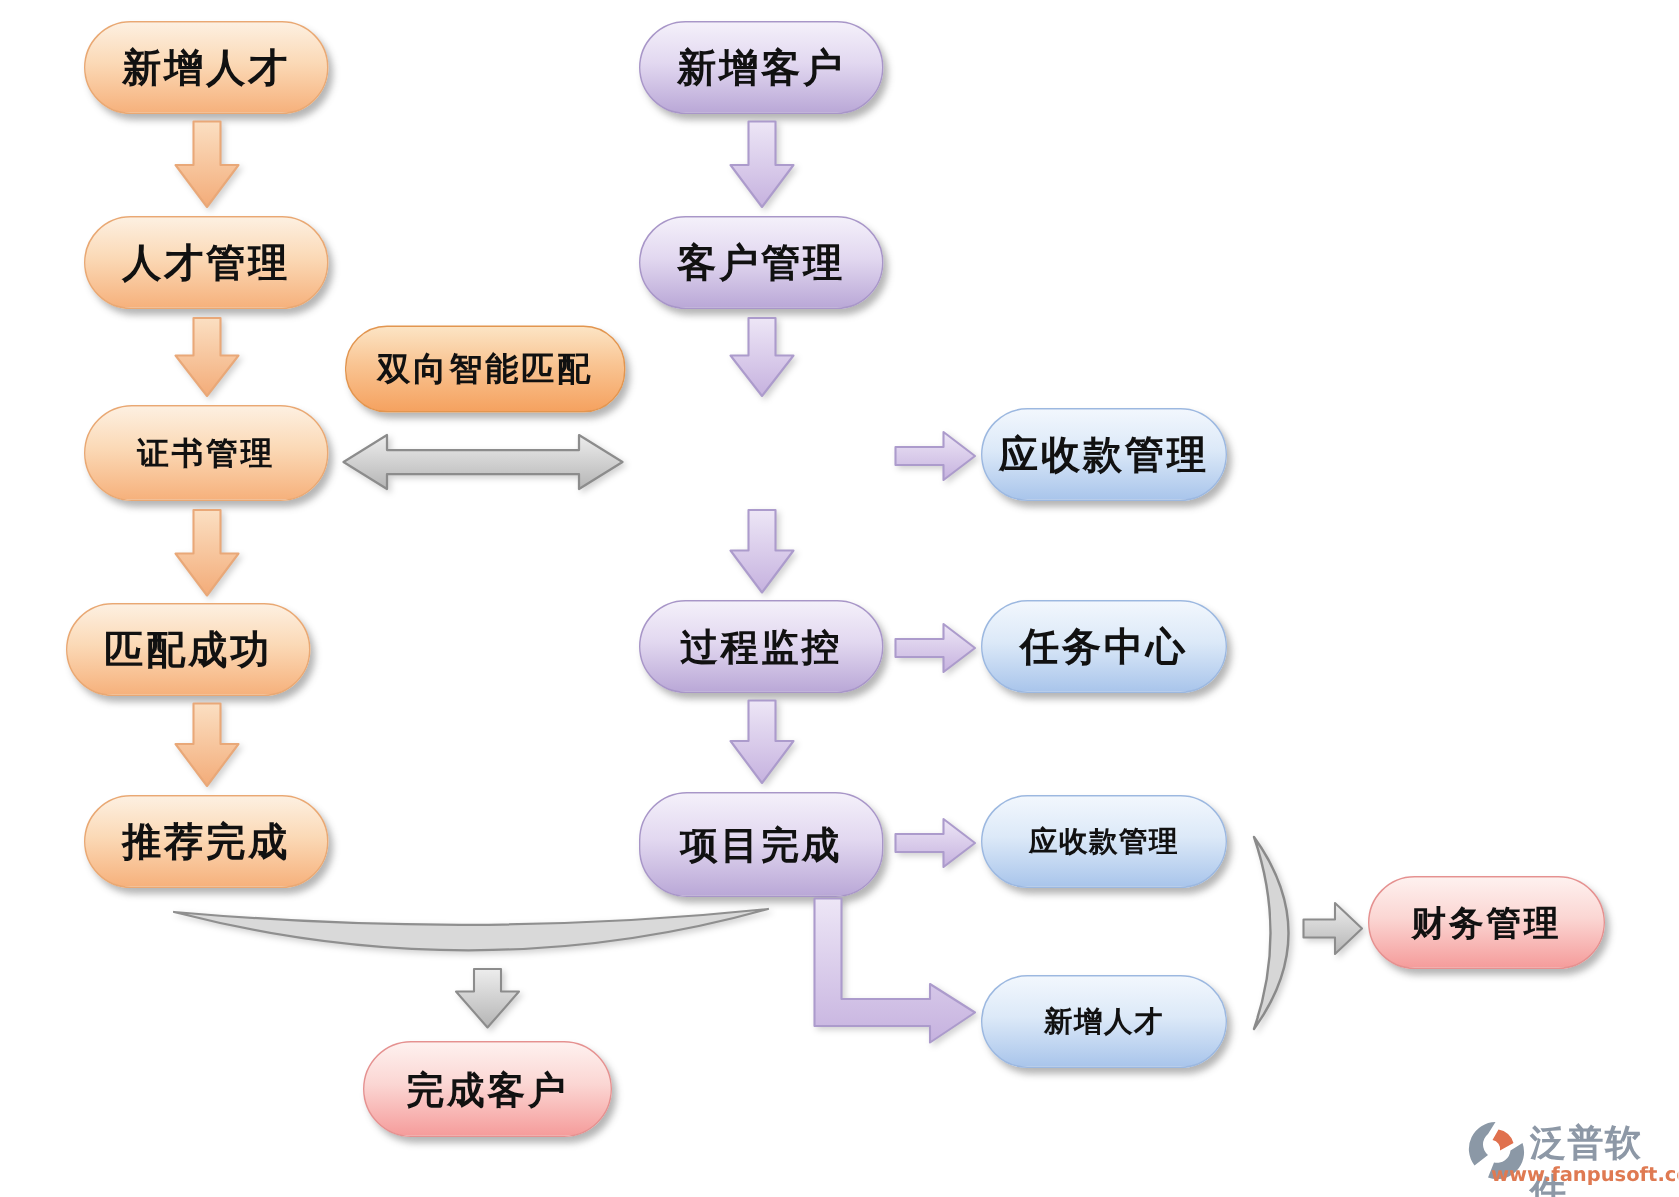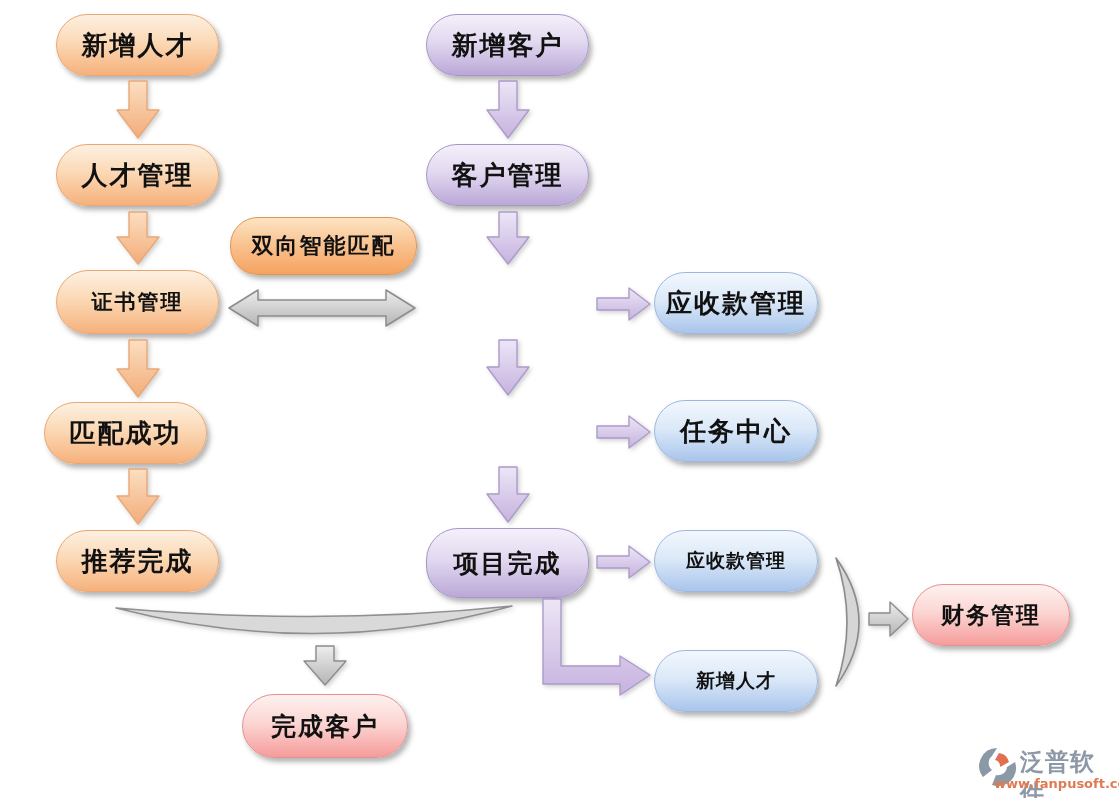--- a/index.html
+++ b/index.html
@@ -106,20 +106,21 @@
   <svg class="arr" style="left:486px;top:80px;" width="44" height="60" viewBox="0 0 44 60">
     <polygon points="13,1 31,1 31,30 43,30 22,58 1,30 13,30" fill="url(#gPu)" stroke="#AC9BCC" stroke-width="1.4" stroke-linejoin="round"></polygon>
   </svg>
   <div class="node purple fs26" style="left:426px;top:144px;width:163px;height:62px;">客户管理</div>
   <svg class="arr" style="left:486px;top:211px;" width="44" height="55" viewBox="0 0 44 55">
     <polygon points="13,1 31,1 31,26 43,26 22,53 1,26 13,26" fill="url(#gPu)" stroke="#AC9BCC" stroke-width="1.4" stroke-linejoin="round"></polygon>
   </svg>
   <svg class="arr" style="left:486px;top:339px;" width="44" height="58" viewBox="0 0 44 58">
     <polygon points="13,1 31,1 31,28 43,28 22,56 1,28 13,28" fill="url(#gPu)" stroke="#AC9BCC" stroke-width="1.4" stroke-linejoin="round"></polygon>
   </svg>
+  <div class="node purple fs25" style="left:426px;top:400px;width:163px;height:62px;">过程监控</div>
   <svg class="arr" style="left:486px;top:466px;" width="44" height="58" viewBox="0 0 44 58">
     <polygon points="13,1 31,1 31,28 43,28 22,56 1,28 13,28" fill="url(#gPu)" stroke="#AC9BCC" stroke-width="1.4" stroke-linejoin="round"></polygon>
   </svg>
   <div class="node purple fs25" style="left:426px;top:528px;width:163px;height:70px;text-align:center;">项目完成</div>
 
   <svg class="arr" style="left:596px;top:286px;" width="56" height="36" viewBox="0 0 56 36">
     <polygon points="1,12 33,12 33,2 54,18 33,34 33,24 1,24" fill="url(#gPu)" stroke="#AC9BCC" stroke-width="1.4" stroke-linejoin="round"></polygon>
   </svg>
   <svg class="arr" style="left:596px;top:414px;" width="56" height="36" viewBox="0 0 56 36">
     <polygon points="1,12 33,12 33,2 54,18 33,34 33,24 1,24" fill="url(#gPu)" stroke="#AC9BCC" stroke-width="1.4" stroke-linejoin="round"></polygon>

